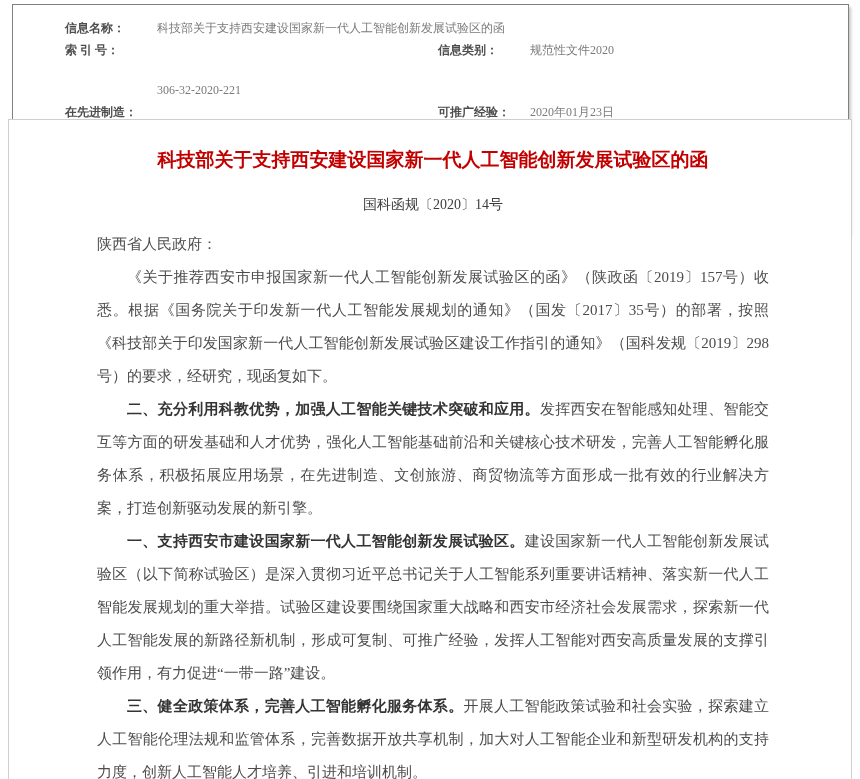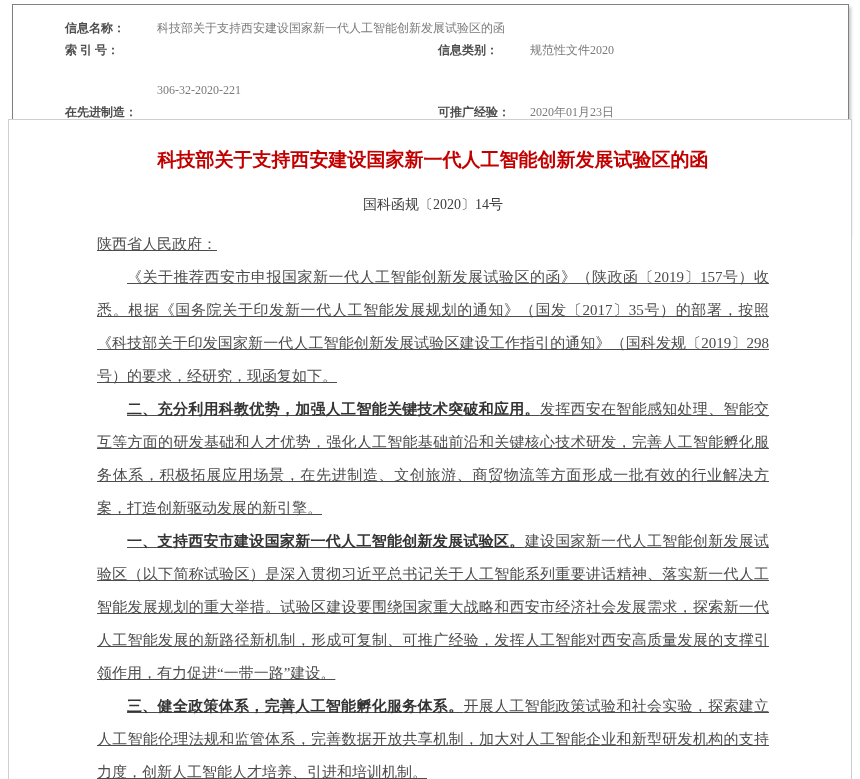--- a/index.html
+++ b/index.html
@@ -66,21 +66,21 @@
     margin-top: 23px;
   }
   .doc-body {
     margin-top: 13px;
     font-size: 15px;
     color: #4c4c4c;
     line-height: 33px;
     text-align: justify;
   }
   .doc-body p.addressee { text-indent: 0; }
-  .doc-body p { text-indent: 2em; text-decoration: underline; }
+  .doc-body p { text-indent: 2em; }
   .doc-body p b { color: #343434; }
 </style>
 </head>
 <body>
 
 <div class="meta-box">
   <div class="meta-row">
     <span class="meta-label">信息名称：</span>
     <span class="meta-value">科技部关于支持西安建设国家新一代人工智能创新发展试验区的函</span>
   </div>

